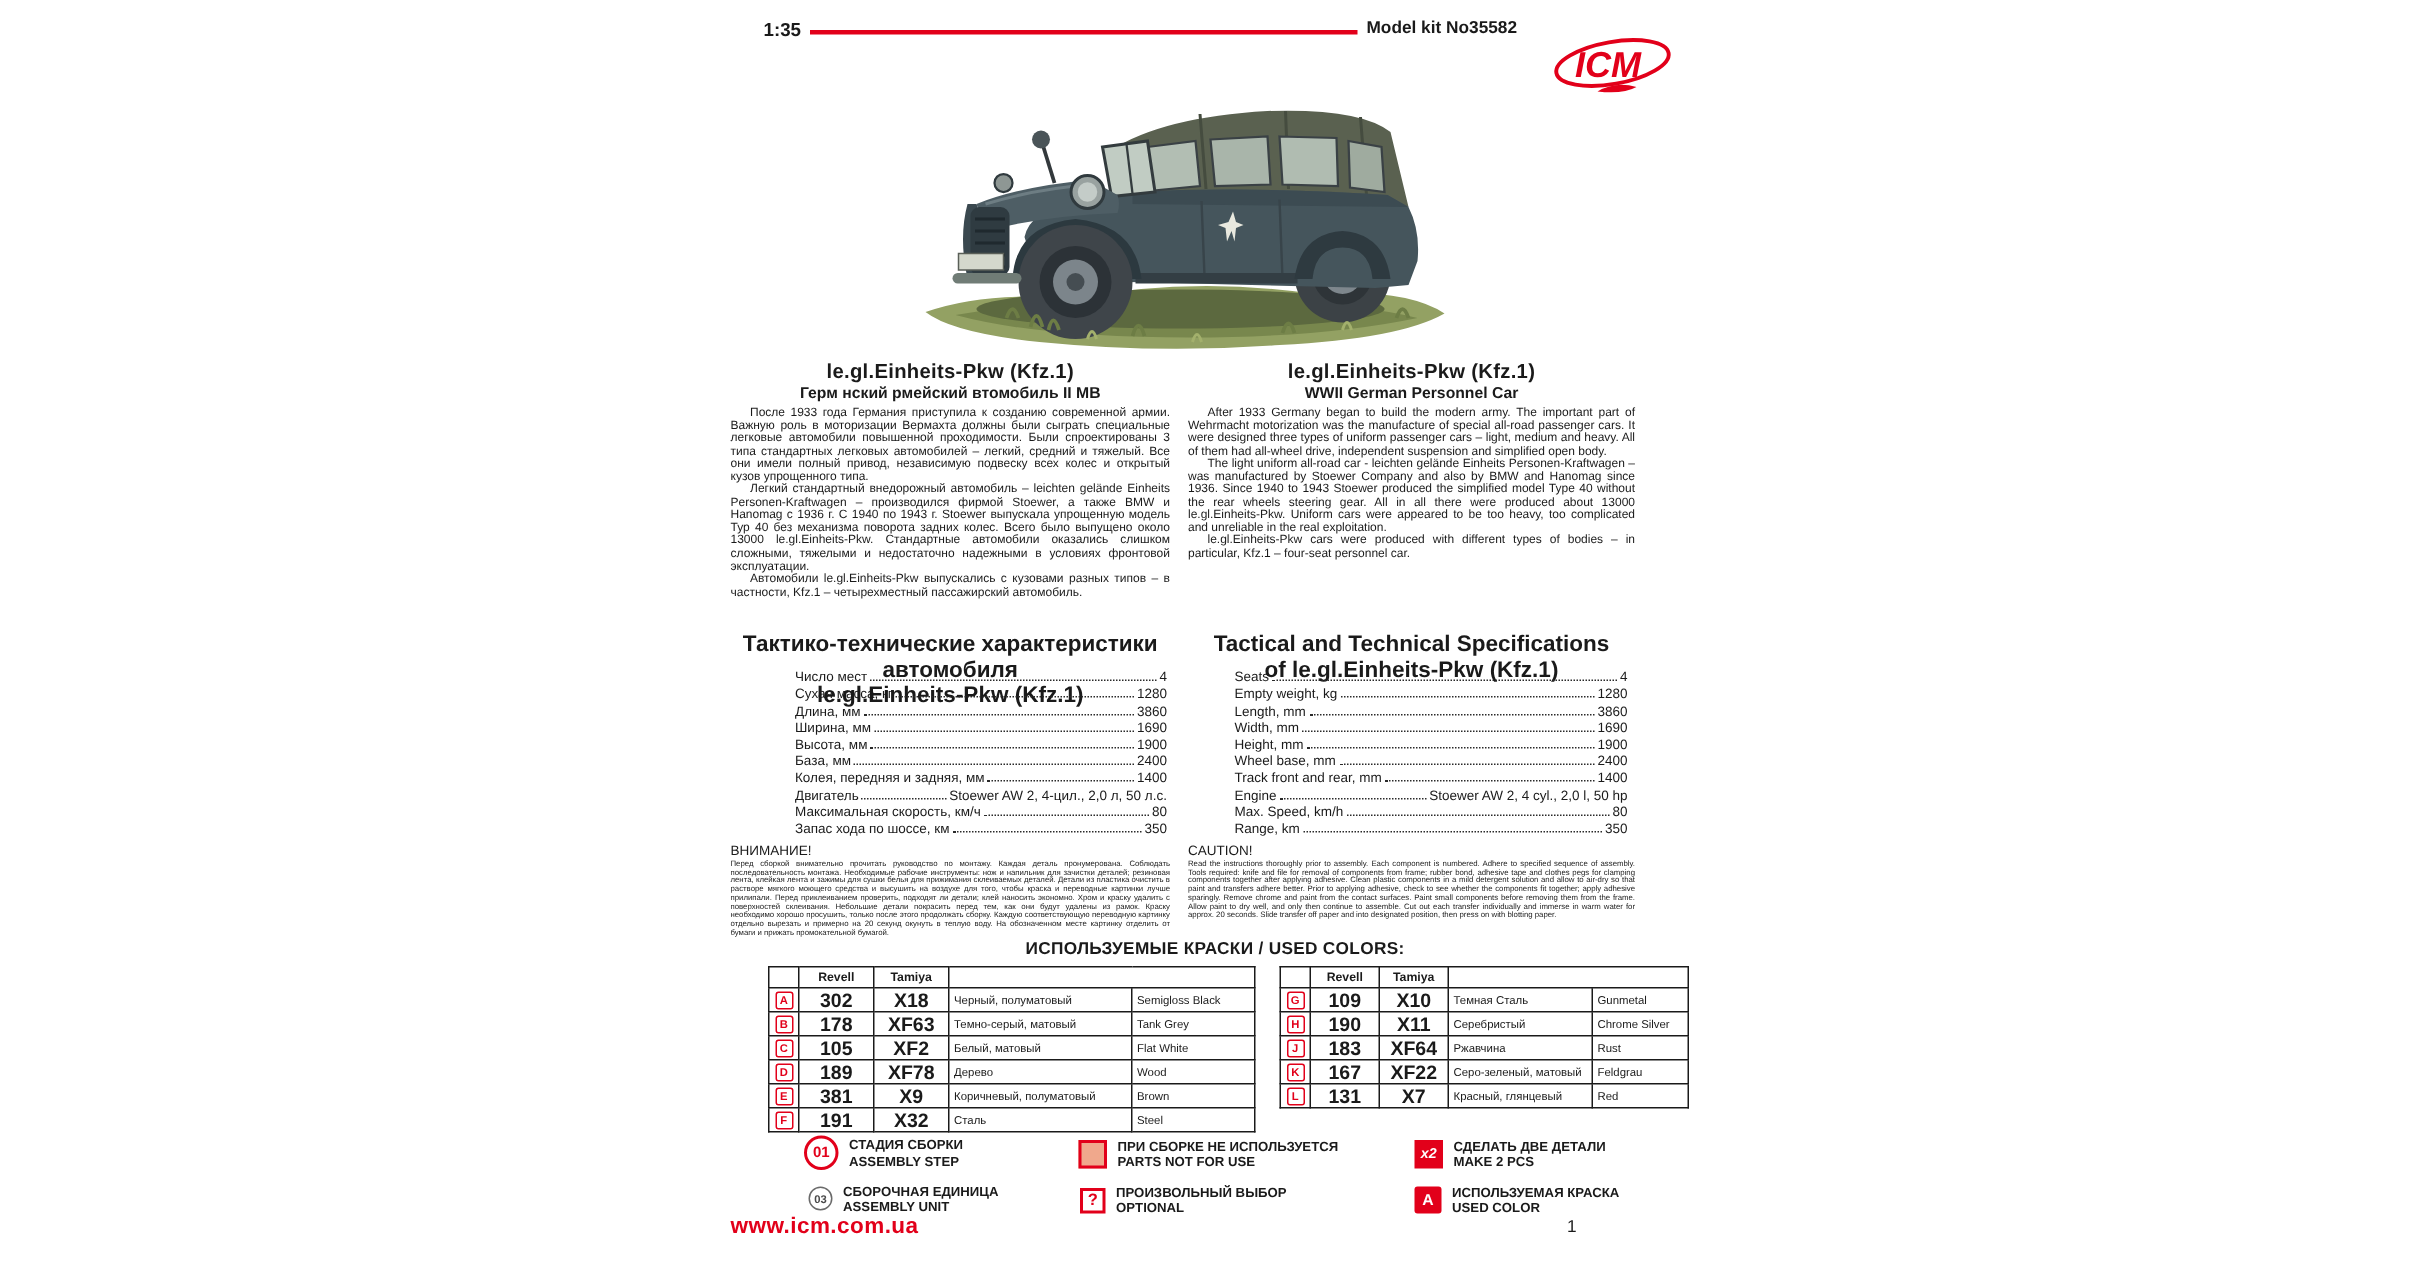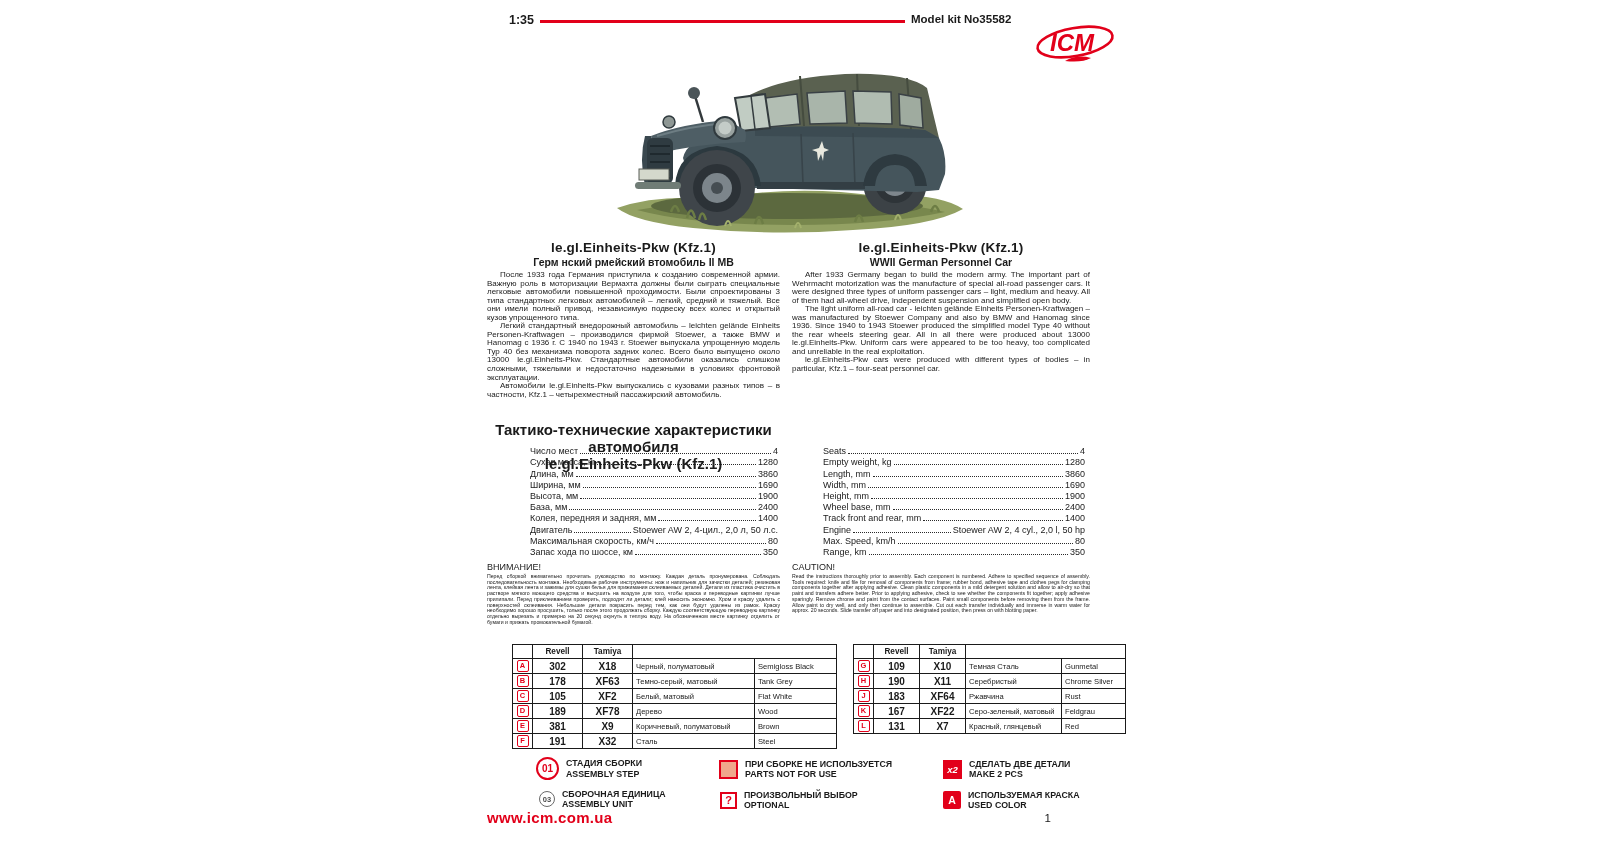--- a/index.html
+++ b/index.html
@@ -26,21 +26,21 @@
 
   .caution-title{font-size:9px;font-weight:normal;margin-bottom:2px;}
   .caution-body{font-size:5.2px;line-height:1.1;text-align:justify;}
 
   
   .colors-heading{font-size:11.5px;font-weight:bold;text-align:center;letter-spacing:.2px;}
   table.colors{border-collapse:collapse;table-layout:fixed;background:#fff;}
   .colors td,.colors th{border:1.2px solid #1a1a1a;padding:0 3px;height:14px;font-size:7.6px;
                         overflow:hidden;white-space:nowrap;text-align:left;}
   .colors th{height:13px;font-size:8.2px;font-weight:bold;text-align:center;}
-  .colors td.num{text-align:center;font-weight:bold;font-size:10px;}
+  .colors td.num{text-align:center;font-weight:bold;font-size:13px;}
   .badge-cell{text-align:center !important;padding:0 !important;}
   .code-badge{display:inline-block;width:10px;height:10px;line-height:10px;border:1.4px solid #e2001a;
               color:#e2001a;font-weight:bold;font-size:7.5px;text-align:center;border-radius:2px;background:#fff;}
 
   
   .legend-item{display:flex;align-items:center;gap:7px;}
   .legend-label{font-size:8.8px;font-weight:bold;line-height:10.4px;white-space:nowrap;}
   .cc{display:flex;align-items:center;justify-content:center;box-sizing:border-box;flex:0 0 auto;}
   .icon-step{width:23px;height:23px;border:2.8px solid #e2001a;border-radius:50%;color:#e2001a;font-weight:bold;font-size:10px;}
   .icon-unit{width:16px;height:16px;border:1.6px solid #6a6a6a;border-radius:50%;color:#4a4a4a;font-weight:bold;font-size:7.5px;}
@@ -200,20 +200,24 @@
   <div class="abs" style="left:792px;top:240px;width:298px;">
     <div class="col-title">le.gl.Einheits-Pkw (Kfz.1)</div>
     <div class="col-sub">WWII German Personnel Car</div>
   </div>
   <div class="abs body-text" style="left:792px;top:271px;width:298px;">
     <p>After 1933 Germany began to build the modern army. The important part of Wehrmacht motorization was the manufacture of special all-road passenger cars. It were designed three types of uniform passenger cars – light, medium and heavy. All of them had all-wheel drive, independent suspension and simplified open body.</p>
     <p>The light uniform all-road car - leichten gelände Einheits Personen-Kraftwagen – was manufactured by Stoewer Company and also by BMW and Hanomag since 1936. Since 1940 to 1943 Stoewer produced the simplified model Type 40 without the rear wheels steering gear. All in all there were produced about 13000 le.gl.Einheits-Pkw. Uniform cars were appeared to be too heavy, too complicated and unreliable in the real exploitation.</p>
     <p>le.gl.Einheits-Pkw cars were produced with different types of bodies – in particular, Kfz.1 – four-seat personnel car.</p>
   </div>
 
+  <div class="abs specs-head" style="left:792px;top:422px;width:298px;">
+    <div>Tactical and Technical Specifications</div>
+    <div>of le.gl.Einheits-Pkw (Kfz.1)</div>
+  </div>
   <div class="abs" style="left:823px;top:445px;width:262px;">
     <div class="spec-row">
         <span class="spec-label">Seats</span>
         <span class="spec-dots"></span>
         <span class="spec-value">4</span>
       </div>
     <div class="spec-row">
         <span class="spec-label">Empty weight, kg</span>
         <span class="spec-dots"></span>
         <span class="spec-value">1280</span>
@@ -258,20 +262,21 @@
         <span class="spec-dots"></span>
         <span class="spec-value">350</span>
       </div>
   </div>
 
   <div class="abs" style="left:792px;top:562px;width:298px;">
     <div class="caution-title">CAUTION!</div>
     <div class="caution-body">Read the instructions thoroughly prior to assembly. Each component is numbered. Adhere to specified sequence of assembly. Tools required: knife and file for removal of components from frame; rubber bond, adhesive tape and clothes pegs for clamping components together after applying adhesive. Clean plastic components in a mild detergent solution and allow to air-dry so that paint and transfers adhere better. Prior to applying adhesive, check to see whether the components fit together; apply adhesive sparingly. Remove chrome and paint from the contact surfaces. Paint small components before removing them from the frame. Allow paint to dry well, and only then continue to assemble. Cut out each transfer individually and immerse in warm water for approx. 20 seconds. Slide transfer off paper and into designated position, then press on with blotting paper.</div>
   </div>
 
+  <div class="abs colors-heading" style="left:487px;top:627px;width:646px;">ИСПОЛЬЗУЕМЫЕ КРАСКИ / USED COLORS:</div>
 
   <table class="colors abs" style="left:512px;top:644px;">
     <colgroup>
         <col style="width:20px">
         <col style="width:50px">
         <col style="width:50px">
         <col style="width:122px">
         <col style="width:82px">
       </colgroup>
     <tbody>

